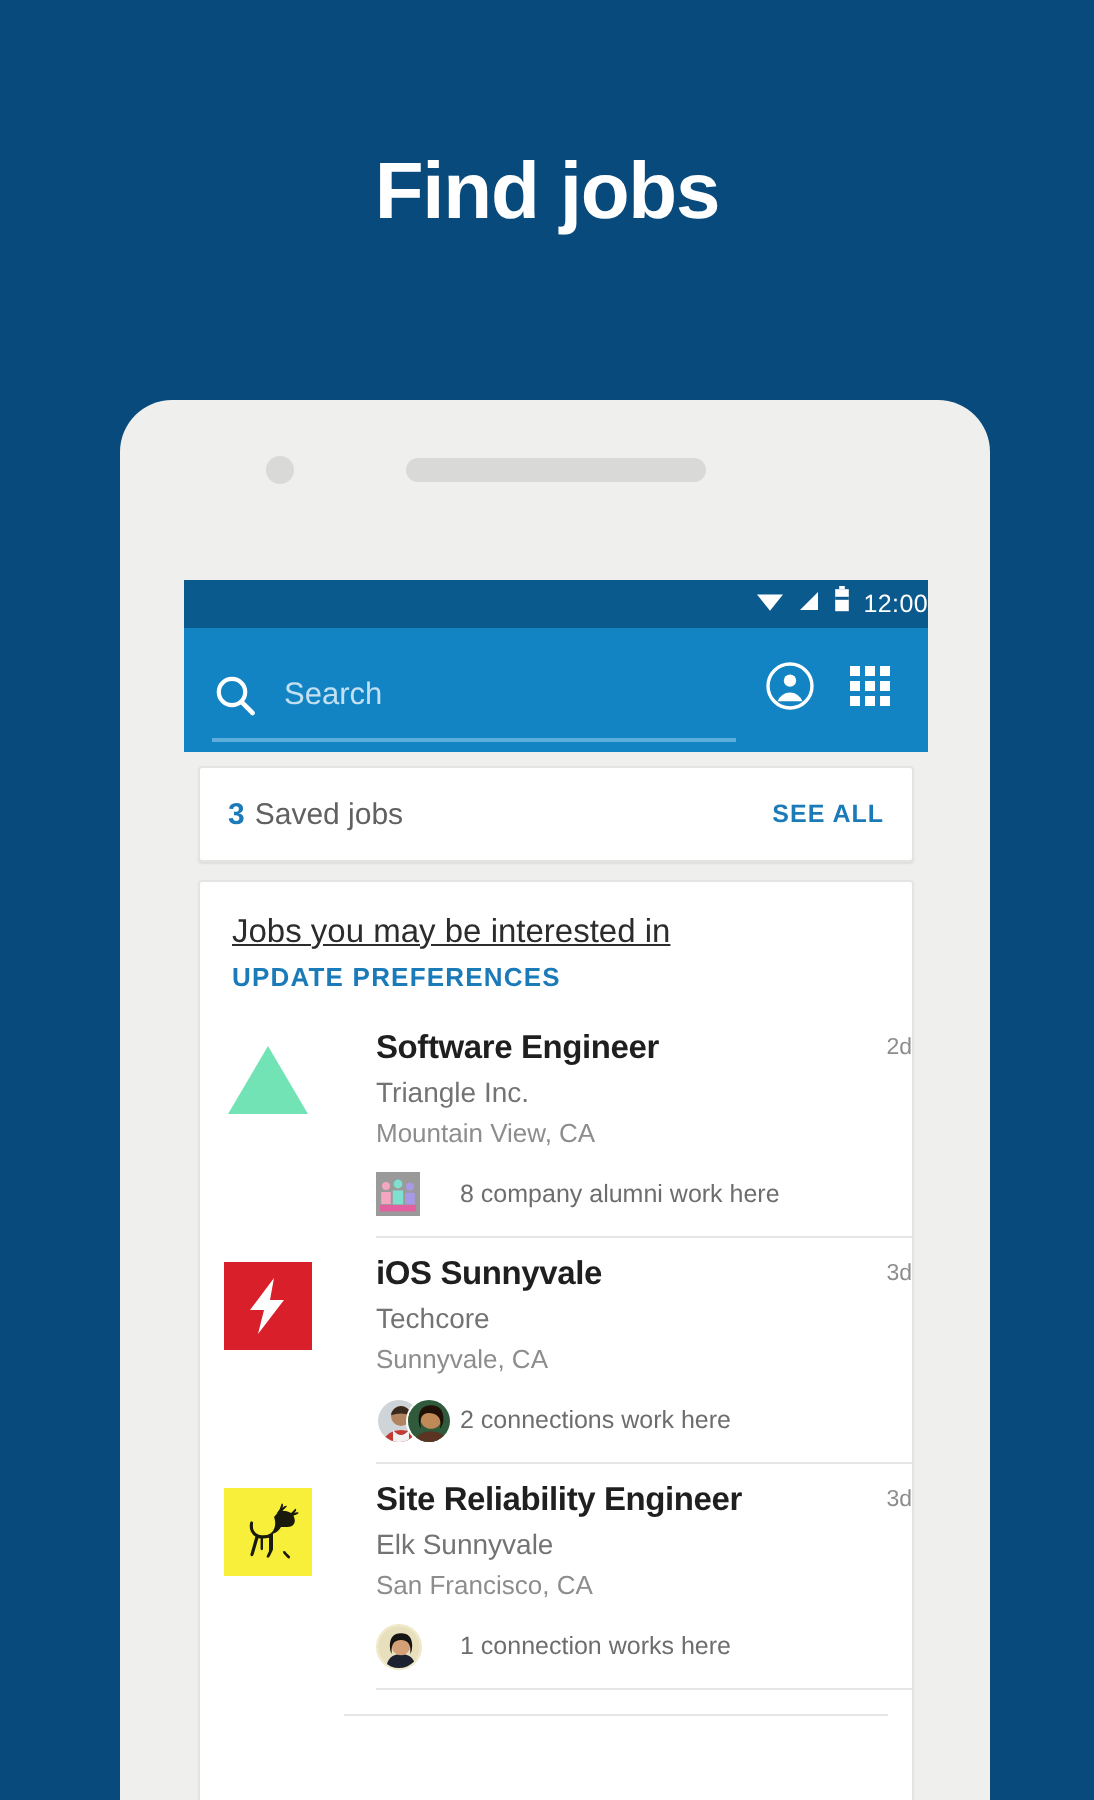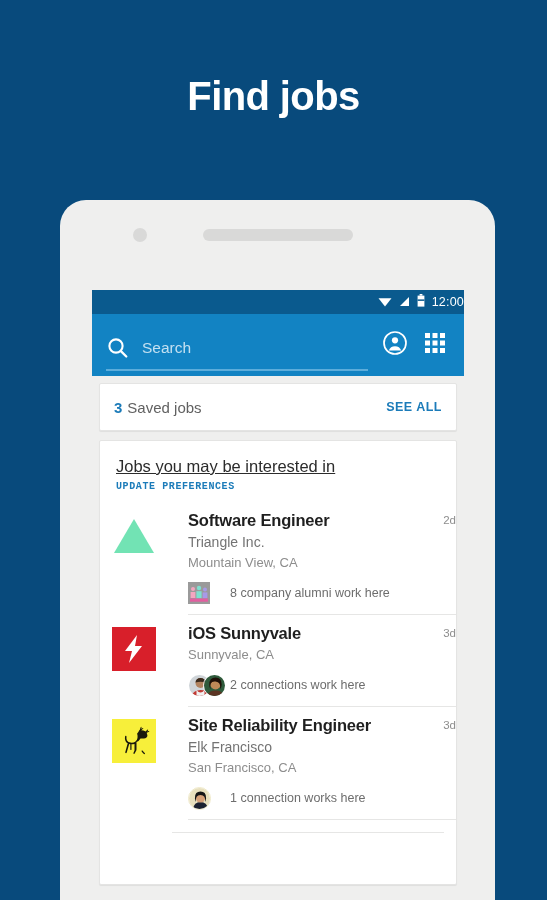--- a/index.html
+++ b/index.html
@@ -179,24 +179,23 @@
   }
   .jobs-head-title {
     color: #2c2c2c;
     font-size: 16.5px;
     line-height: 21px;
     margin-bottom: 4px;
     text-decoration: underline;
   }
   .update-pref {
     color: #1b7bb9;
-    font-size: 10px;
+    font-size: 13px;
     font-weight: bold;
     letter-spacing: 0.6px;
-    font-family: Liberation Mono, monospace;
   }
 
   .job-row {
     display: flex;
     padding: 7px 0 0 12px;
     position: relative;
     gap: 16px;
   }
   .job-logo {
     width: 44px;
@@ -422,20 +421,21 @@
               <rect x="0" y="0" width="44" height="44" fill="#d81f2a"></rect>
               <path d="M25 8 L13 24 L20 24 L17 36 L30 19 L23 19 Z" fill="#ffffff"></path>
             </svg>
           </span>
         </div>
         <div class="job-info">
           <div class="job-title-line">
             <span class="job-title">iOS Sunnyvale</span>
             <span class="job-age">3d</span>
           </div>
+          <div class="job-company">Techcore</div>
           <div class="job-location">Sunnyvale, CA</div>
           <div class="job-social">
             <span class="social-media">
               <span class="avatar" style="left:0;">
                 <svg width="23" height="23" viewBox="0 0 23 23">
                   <rect width="23" height="23" fill="#cfd4d8"></rect>
                   <circle cx="11.5" cy="8" r="5" fill="#b2835f"></circle>
                   <path d="M11.5 3 a5 5 0 0 0 -5 4.6 q5 -1.6 10 0 a5 5 0 0 0 -5 -4.6Z" fill="#3a2a1d"></path>
                   <path d="M1 23 q3 -8 10.5 -8 q7.5 0 10.5 8Z" fill="#c23a34"></path>
                   <path d="M7.5 15 q4 5 8 0 l0 8 l-8 0Z" fill="#f1f1f1"></path>
@@ -468,21 +468,21 @@
                 <path d="M19.5 24.6 l0 5.6 q0 0.9 -0.6 0.9 q-0.6 0 -0.6 -0.9 l0 -5.4 Z"></path>
               </g>
             </svg>
           </span>
         </div>
         <div class="job-info">
           <div class="job-title-line">
             <span class="job-title">Site Reliability Engineer</span>
             <span class="job-age">3d</span>
           </div>
-          <div class="job-company">Elk Francisco</div>
+          <div class="job-company">Elk Sunnyvale</div>
           <div class="job-location">San Francisco, CA</div>
           <div class="job-social">
             <span class="social-media">
               <span class="avatar" style="left:0; border-color:#efe9c8;">
                 <svg width="23" height="23" viewBox="0 0 23 23">
                   <rect width="23" height="23" fill="#e8e0bd"></rect>
                   <path d="M4 23 q0 -9 7.5 -9 q7.5 0 7.5 9Z" fill="#1c2230"></path>
                   <circle cx="11.5" cy="10" r="4.6" fill="#d6a077"></circle>
                   <path d="M11.5 3.6 q-5.6 0 -5.6 6.4 q0 2.6 1 4 q-0.8 -7 4.6 -7 q5.4 0 4.6 7 q1 -1.4 1 -4 q0 -6.4 -5.6 -6.4Z" fill="#151515"></path>
                 </svg>

